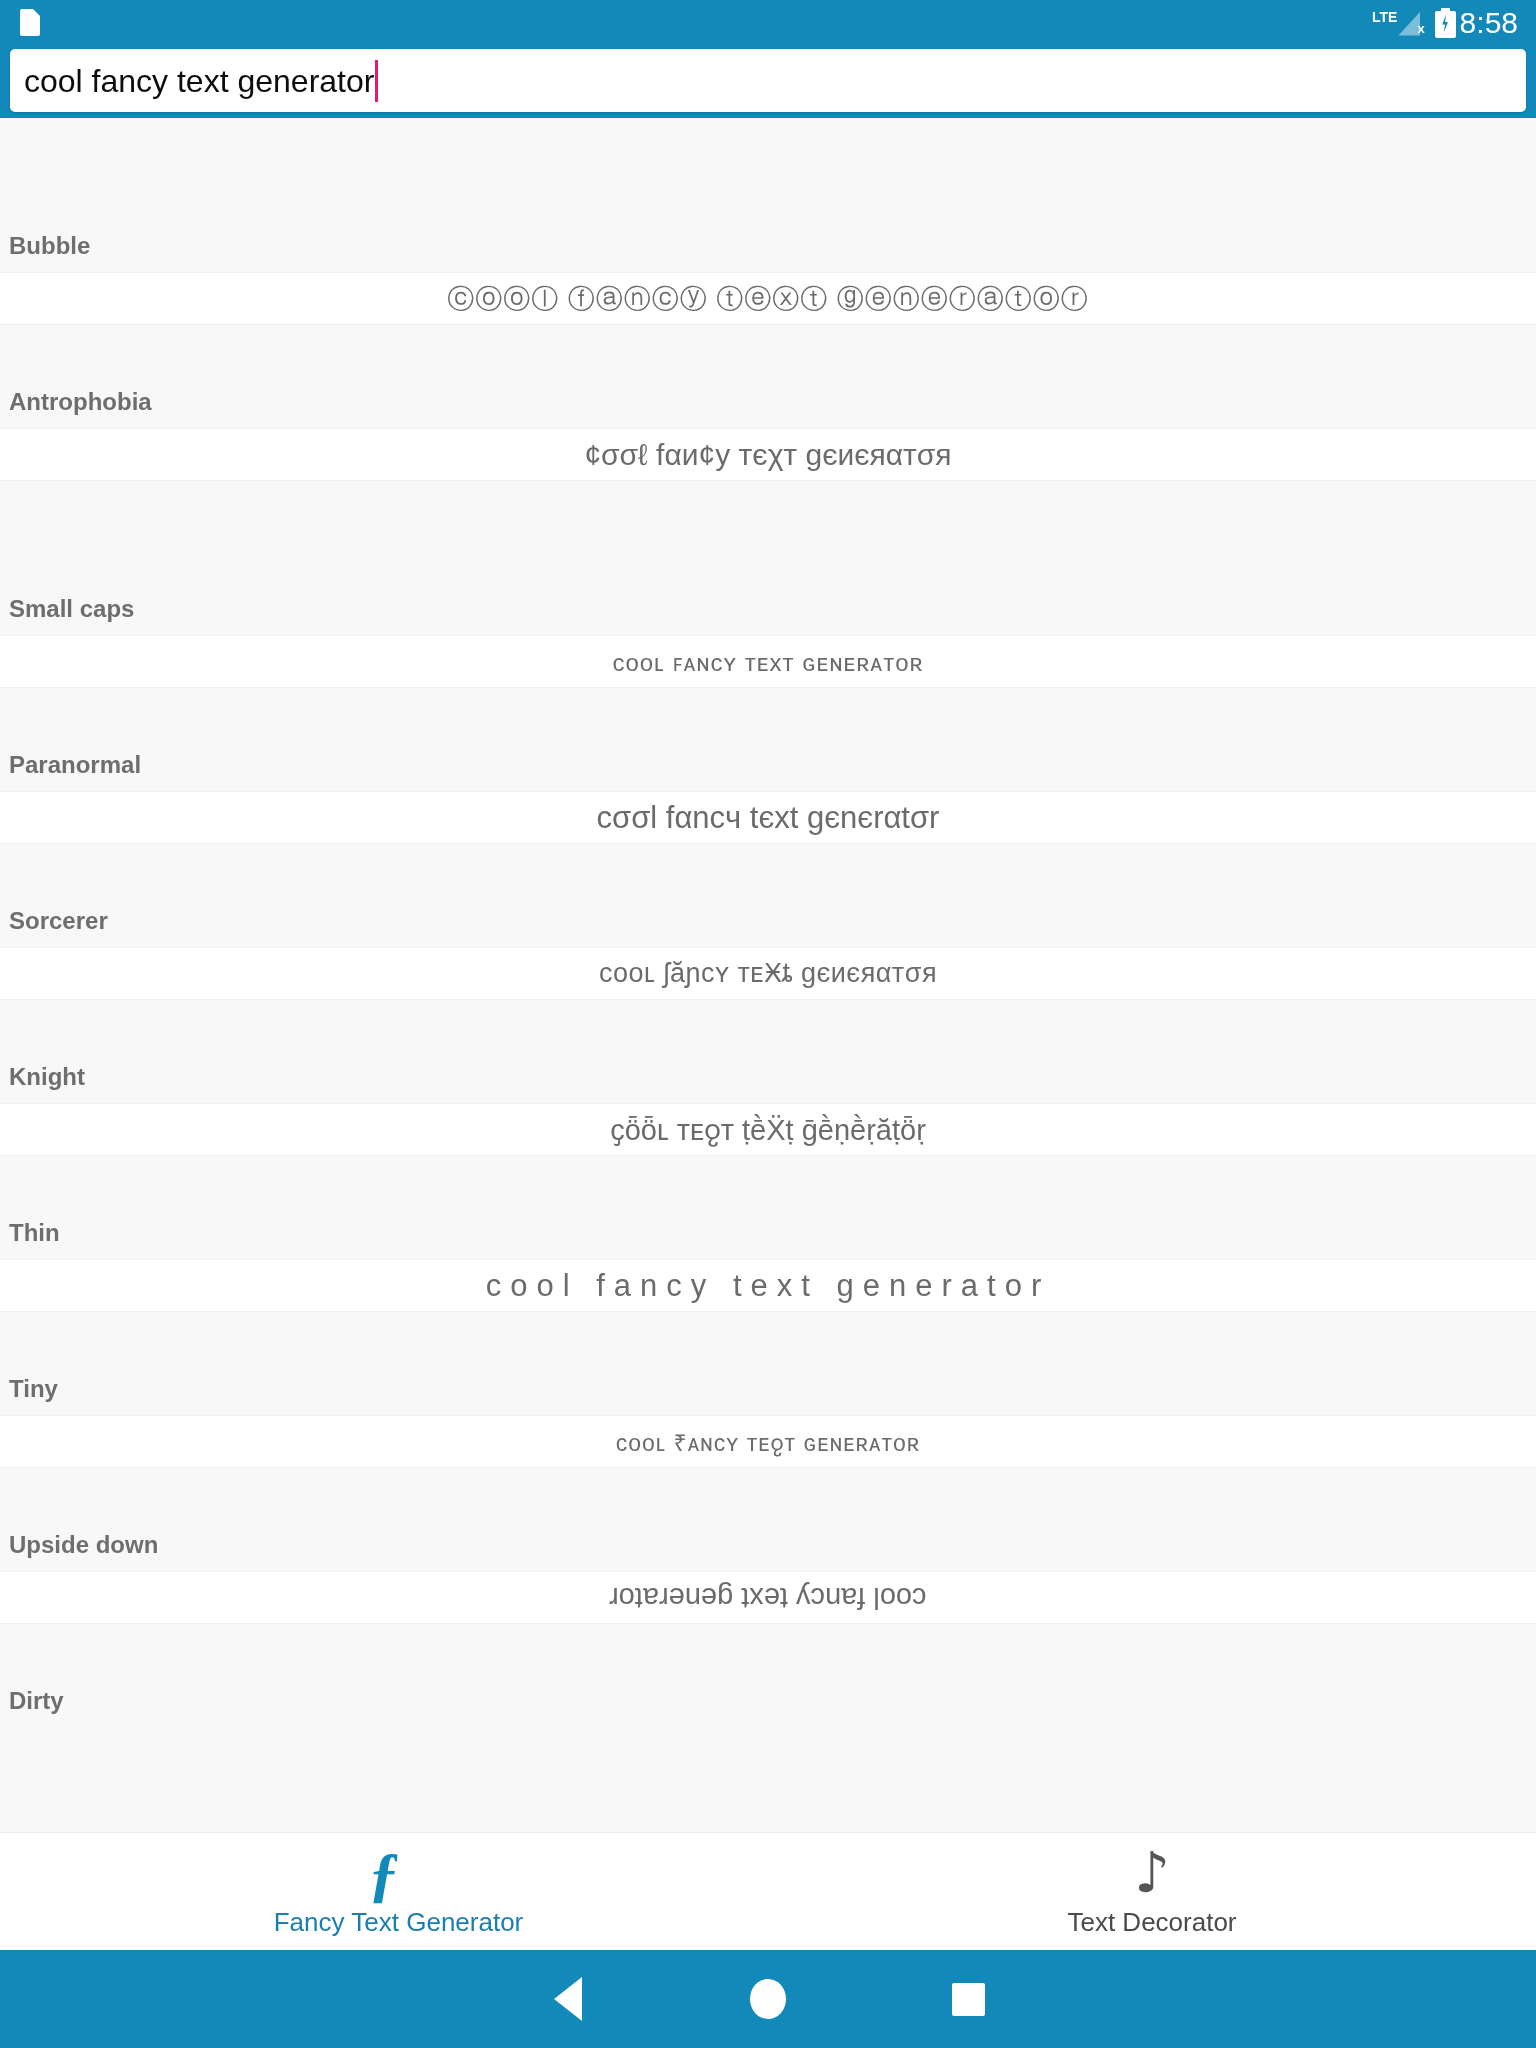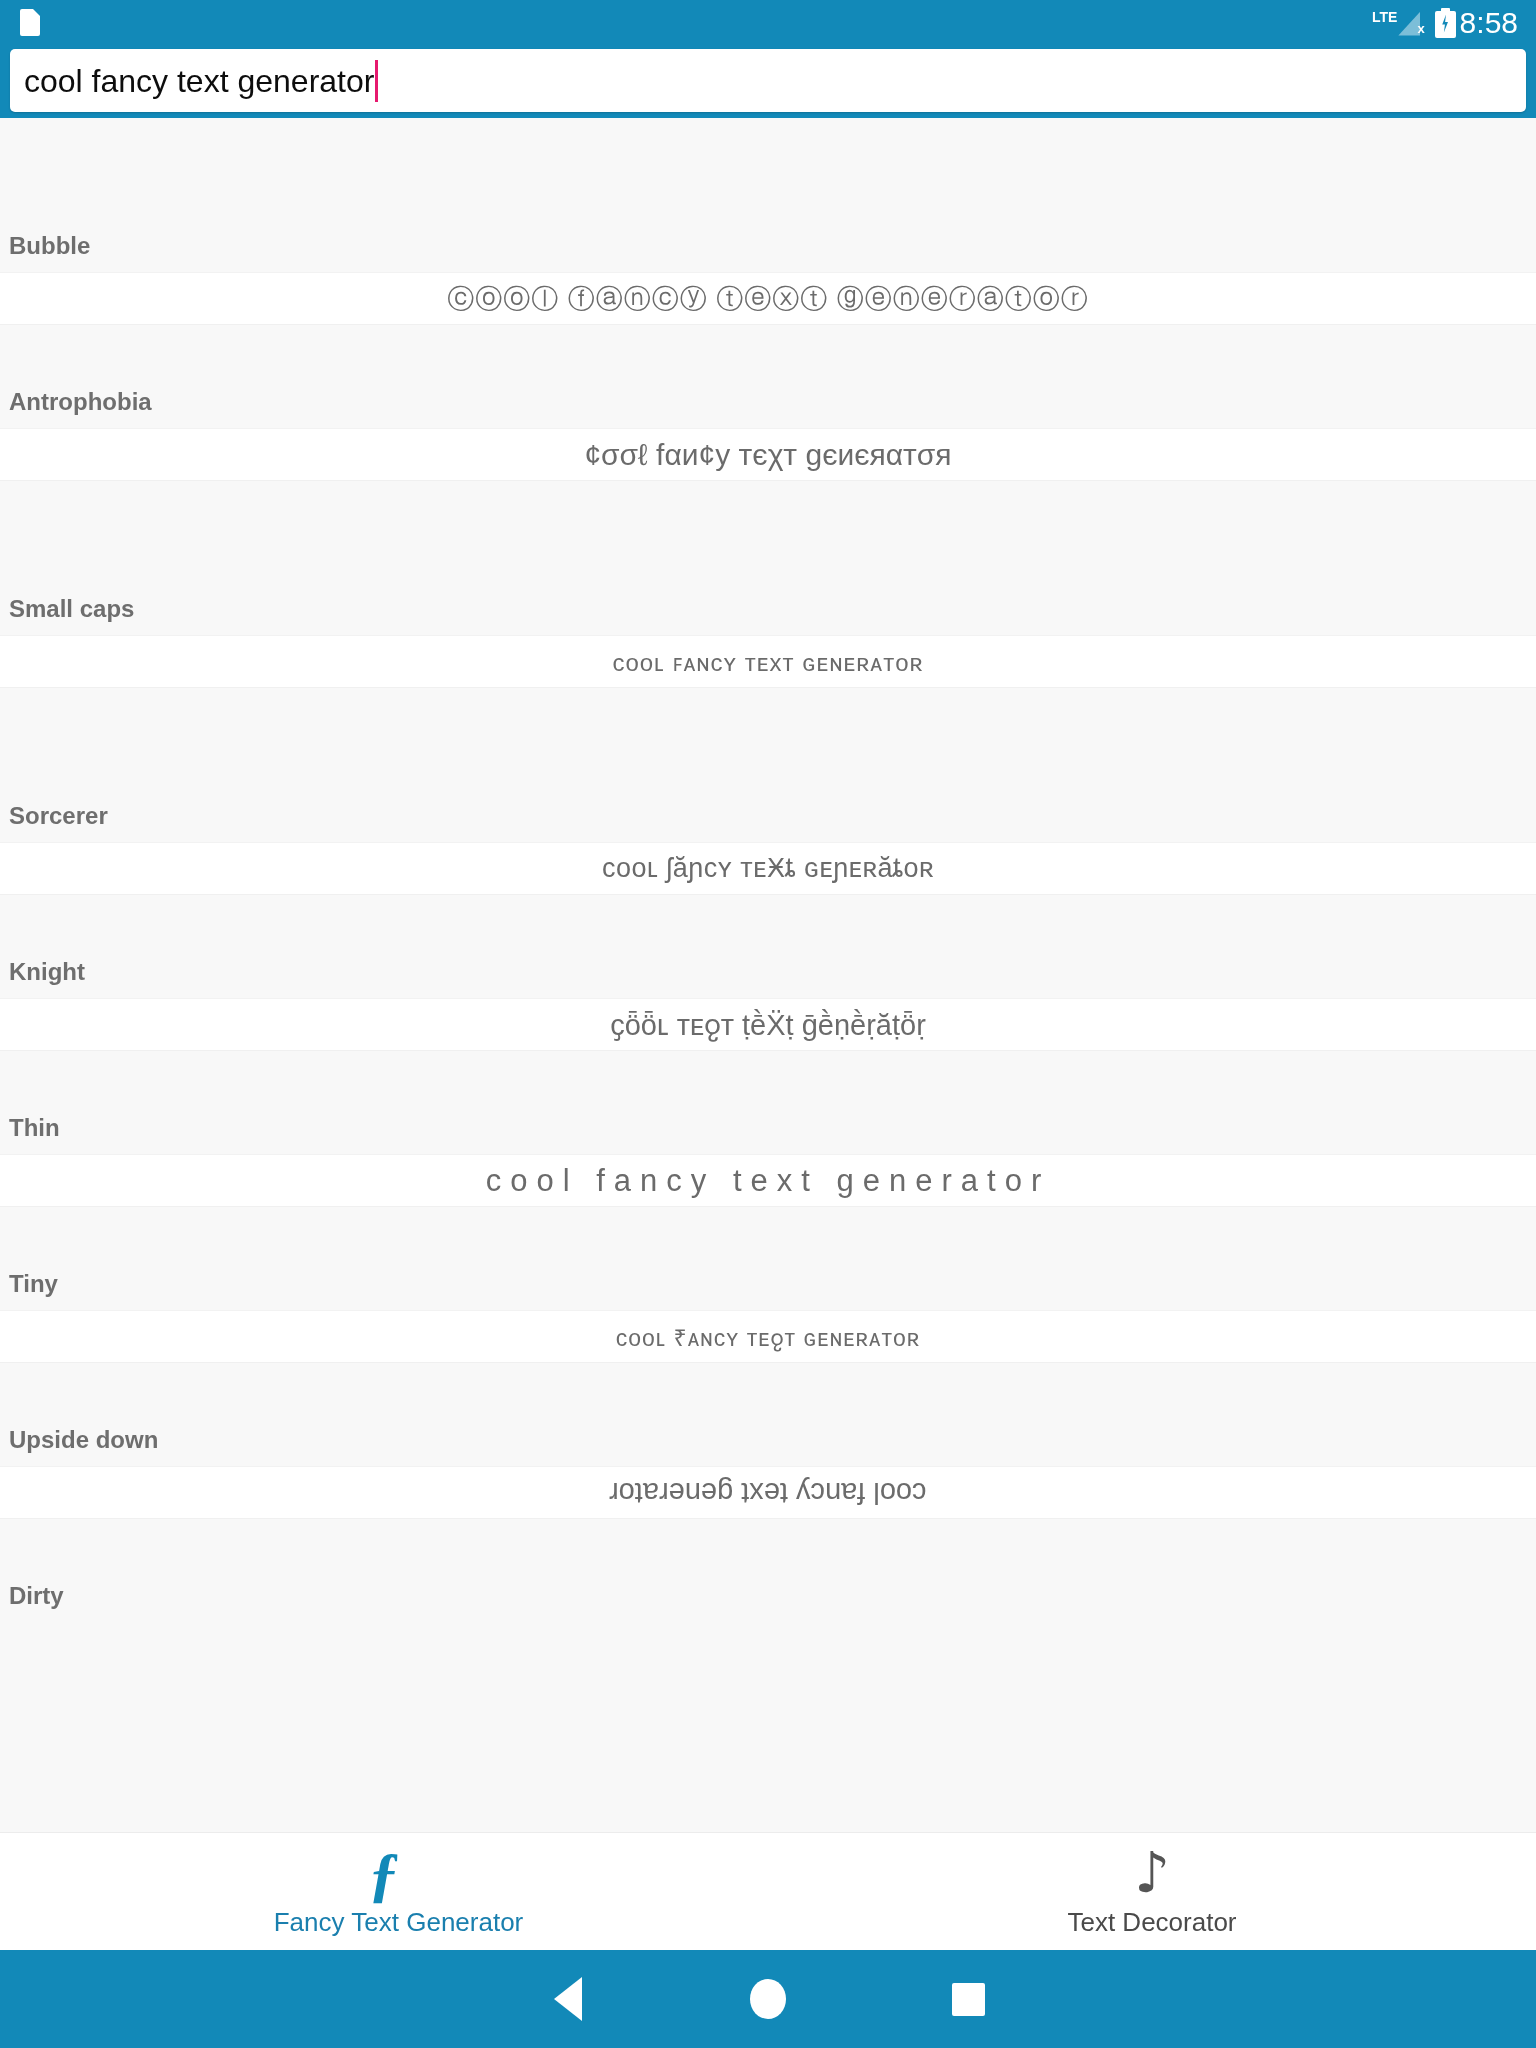--- a/index.html
+++ b/index.html
@@ -231,25 +231,29 @@
     <div class="gap"></div>
 
     <div class="gap"></div>
 
     <div class="style-block">
       <div class="style-label">Small caps</div>
       <div class="style-value v-smallcaps">ᴄᴏᴏʟ ꜰᴀɴᴄʏ ᴛᴇxᴛ ɢᴇɴᴇʀᴀᴛᴏʀ</div>
     </div>
     <div class="gap"></div>
 
+    <div class="style-block">
+      <div class="style-label">Paranormal</div>
+      <div class="style-value v-paranormal">cσσl fαncч tєxt gєnєrαtσr</div>
+    </div>
     <div class="gap"></div>
 
     <div class="style-block">
       <div class="style-label">Sorcerer</div>
-      <div class="style-value v-sorcerer">ᴄooʟ ʃӑɲcʏ ᴛᴇӾȶ ɢᴇɲᴇʀӑȶoʀ</div>
+      <div class="style-value v-sorcerer">ᴄooʟ ʃӑɲcʏ ᴛᴇӾȶ gєиєяαтσя</div>
     </div>
     <div class="gap"></div>
 
     <div class="style-block">
       <div class="style-label">Knight</div>
       <div class="style-value v-knight">ҫȫȫʟ ᴛᴇჹᴛ ṭḕẌṭ ḡḕṇḕṛӑṭȫṛ</div>
     </div>
     <div class="gap"></div>
 
     <div class="style-block">

